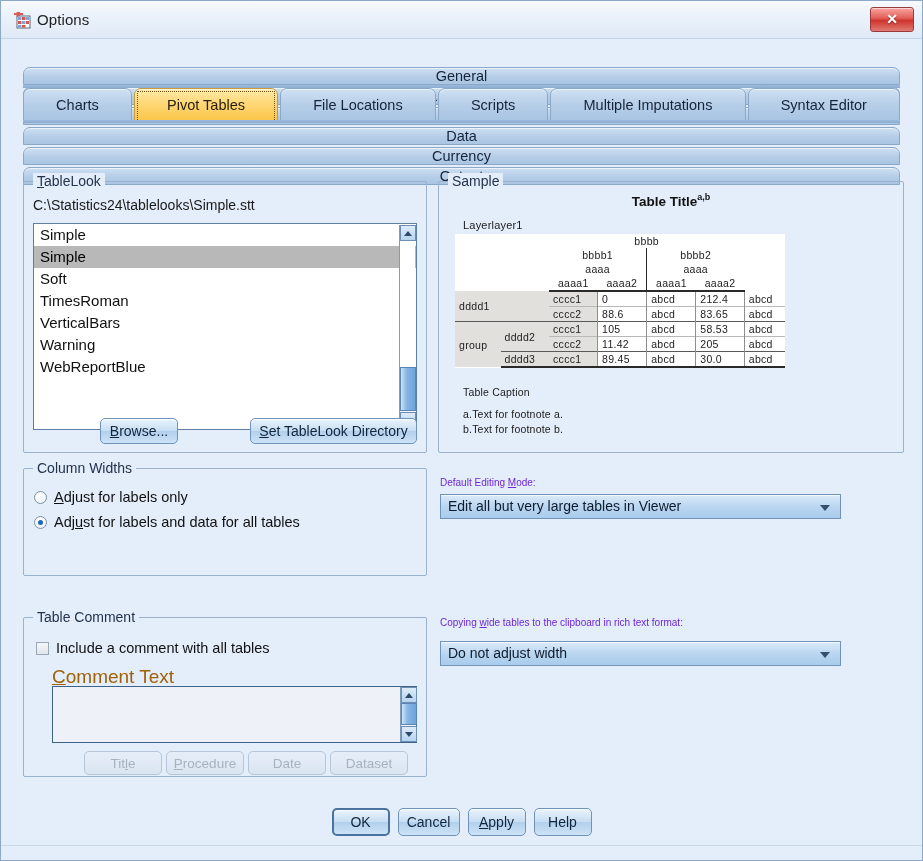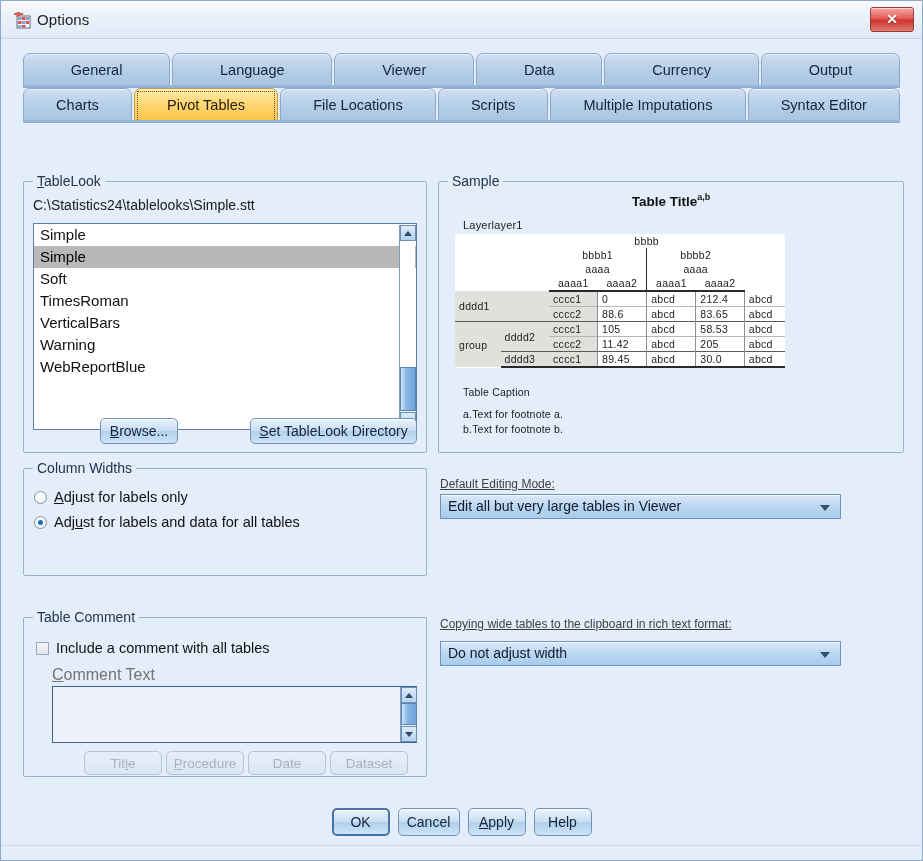--- a/index.html
+++ b/index.html
@@ -47,21 +47,21 @@
   }
 
   
   #content {
     position: absolute; left: 0; top: 38px; right: 0; bottom: 0;
     background: #e4edfa;
   }
 
   
   .tab-row { position: absolute; left: 22px; right: 22px; height: 33px; display: flex; gap: 2px; }
-  #tab-row-1 { top: 14px; }
+  #tab-row-1 { top: 28px; flex-direction: column; }
   #tab-row-2 { top: 49px; }
   .tab {
     flex: 1 1 auto;
     background: linear-gradient(180deg,#cfe0f2 0%,#b6cee8 52%,#a9c5e2 100%);
     border: 1px solid #8aa8c8;
     border-radius: 7px 7px 0 0;
     color: #16243a; font-size: 14.5px;
     display: flex; align-items: center; justify-content: center;
     cursor: pointer;
     box-shadow: inset 0 1px 0 rgba(255,255,255,.6);
@@ -183,21 +183,21 @@
     display: flex; align-items: center; gap: 7px;
     font-size: 14.5px; color: #111; cursor: pointer;
   }
   .checkbox {
     width: 13px; height: 13px; border: 1px solid #9aa8b6;
     background: linear-gradient(180deg,#f4f6f8 0%,#e2e7ec 100%);
     flex: none;
   }
   #lbl-comment-text {
     position: absolute; left: 28px; top: 48px;
-    font-size: 16px; color: #737373;
+    font-size: 19px; color: #a16207;
   }
   #lbl-comment-text .mn { text-decoration: underline; }
   #comment-box {
     position: absolute; left: 28px; top: 68px; width: 365px; height: 57px;
     background: #eef2f8; border: 1px solid #3d6389;
   }
   #comment-scroll {
     position: absolute; right: 0; top: 0; width: 16px; bottom: 0;
     background: #eef4fa; border-left: 1px solid #7d9cbe;
   }
@@ -250,21 +250,21 @@
   }
   .footnote {
     position: absolute; left: 24px;
     font-size: 10.5px; color: #1b1b1b; letter-spacing: .2px;
   }
   #fn-a { top: 226px; }
   #fn-b { top: 241px; }
 
   
   .field-label {
-    position: absolute; font-size: 12px; color: #404040; text-decoration: underline;
+    position: absolute; font-size: 10px; color: #6d28d9;
   }
   .field-label .mn { text-decoration: underline; }
   #lbl-editmode { left: 439px; top: 438px; }
   #lbl-copywide { left: 439px; top: 578px; }
   .combo {
     position: absolute; height: 25px;
     background: linear-gradient(180deg,#dceaf9 0%,#bad6f0 50%,#a9cbec 100%);
     border: 1px solid #6f93b9;
     cursor: pointer;
     box-shadow: inset 0 1px 0 rgba(255,255,255,.7);

